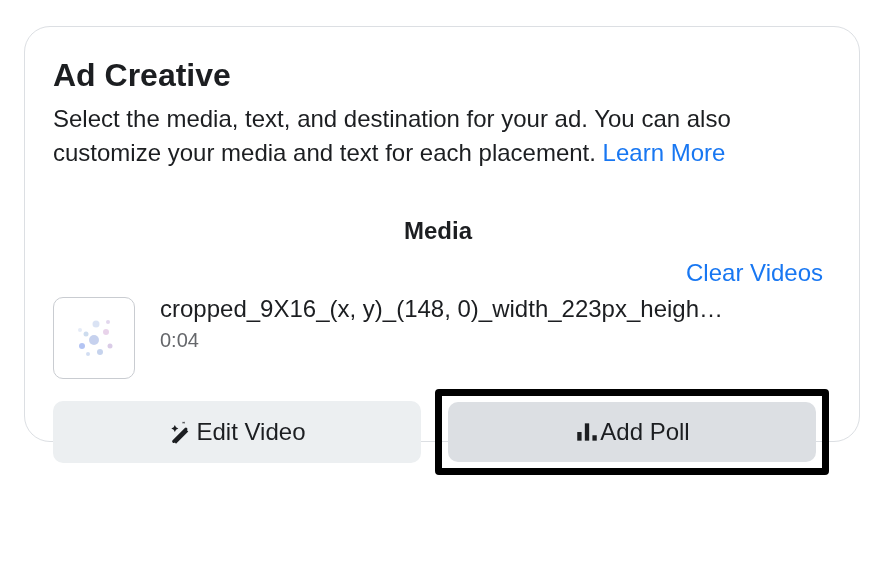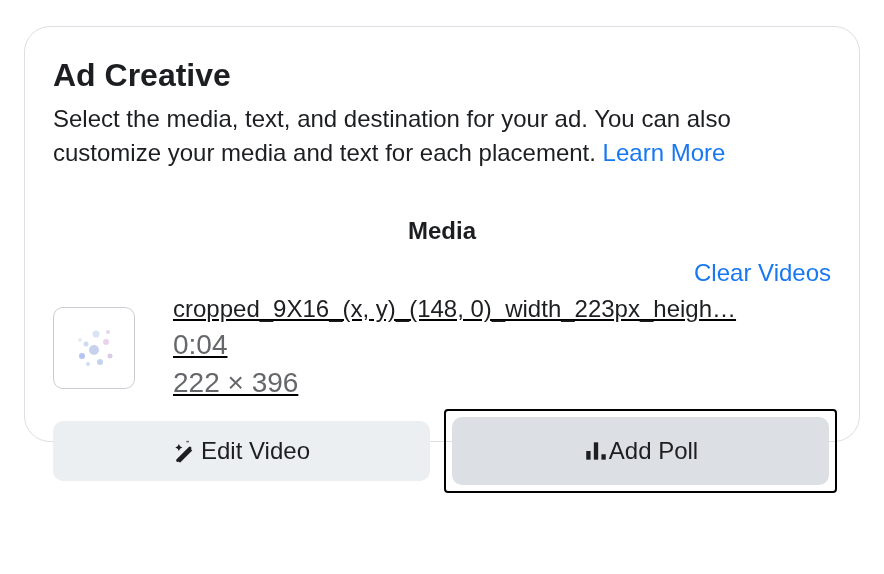--- a/index.html
+++ b/index.html
@@ -9,21 +9,21 @@
     font-family: -apple-system, BlinkMacSystemFont, "Segoe UI", Helvetica, Arial, sans-serif;
     background: #fff;
     width: 884px;
     height: 574px;
     overflow: hidden;
   }
   .card {
     margin: 26px 24px 0 24px;
     border: 1px solid #dcdfe3;
     border-radius: 26px;
-    padding: 28px 28px 20px 28px;
+    padding: 28px 36px 20px 28px;
     height: 416px;
   }
   .heading {
     font-size: 32px;
     font-weight: 700;
     color: #1c1e21;
     margin: 2px 0 8px 0;
   }
   .subtext {
     font-size: 24px;
@@ -50,24 +50,23 @@
     margin-bottom: 10px;
   }
   .clear-link {
     color: #1877f2;
     font-size: 24px;
     text-decoration: none;
     cursor: pointer;
   }
   .media-row {
     display: flex;
-    align-items: center;
-    gap: 38px;
+    align-items: flex-start;
+    gap: 25px;
     margin-bottom: 22px;
-    text-decoration: underline;
   }
   .thumb {
     width: 82px;
     height: 82px;
     border: 1px solid #c9ccd1;
     border-radius: 10px;
     background: #fff;
     display: flex;
     align-items: center;
     justify-content: center;
@@ -80,23 +79,23 @@
   .filename {
     font-size: 24px;
     color: #1c1e21;
     white-space: nowrap;
     overflow: hidden;
     text-overflow: ellipsis;
     margin-bottom: 6px;
     margin-top: -2px;
   }
   .subinfo {
-    font-size: 28px;
+    font-size: 20px;
     color: #65676b;
-    margin-top: 6px;
+    margin-top: 0;
   }
   .btn-row {
     display: flex;
     gap: 20px;
   }
   .btn-slot {
     flex: 1;
     display: flex;
   }
   .btn {
@@ -107,21 +106,21 @@
     color: #1c1e21;
     font-size: 24px;
     font-weight: 500;
     border-radius: 10px;
     padding: 16px 10px;
     display: flex;
     align-items: center;
     justify-content: center;
   }
   .highlight-ring {
-    border: 2px solid #000000;
+    border: 7px solid #000000;
     border-radius: 4px;
     padding: 6px;
     margin: -12px -6px;
   }
   .icon {
     display: inline-flex;
     align-items: center;
     justify-content: center;
   }
 </style>
@@ -157,21 +156,20 @@
             <circle cx="22" cy="44" r="2" fill="#a7bde6"></circle>
             <circle cx="14" cy="20" r="2" fill="#cdd9f0"></circle>
             <circle cx="42" cy="12" r="2" fill="#c6b0dc"></circle>
           </g>
         </svg>
       </span>
     </div>
     <div class="meta">
       <div class="filename">cropped_9X16_(x, y)_(148, 0)_width_223px_heigh…</div>
       <div class="subinfo">0:04</div>
-      <div class="subinfo">222 × 396</div>
     </div>
   </div>
 
   <div class="btn-row">
 
     <div class="btn-slot">
       <button class="btn">
         <span class="icon">
           <svg width="28" height="28" viewBox="0 0 24 24" fill="none" stroke="#1c1e21" stroke-width="2" stroke-linecap="round" stroke-linejoin="round">
             <path d="M15 4l-1.5 1.5M19 8l-1.5 1.5M5 6l1 2 2 1-2 1-1 2-1-2-2-1 2-1 1-2zM12 3l.5 1 .5-1 .5 1-.5 1-.5-1-.5 1-.5-1 .5-1z" stroke="none" fill="#1c1e21"></path>

